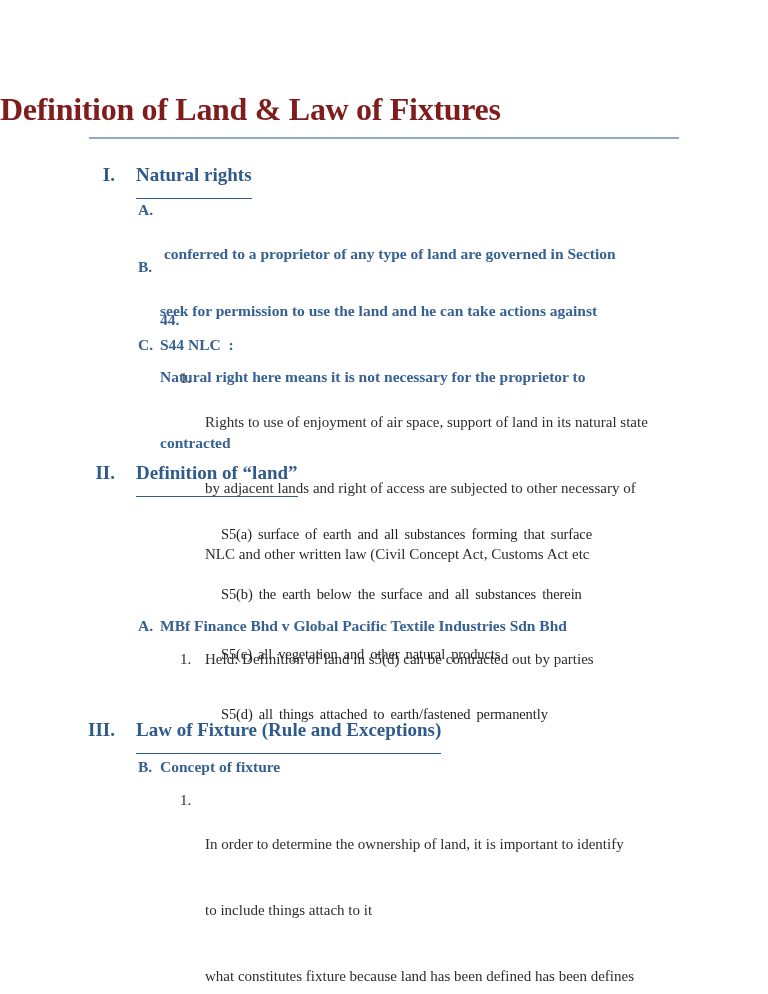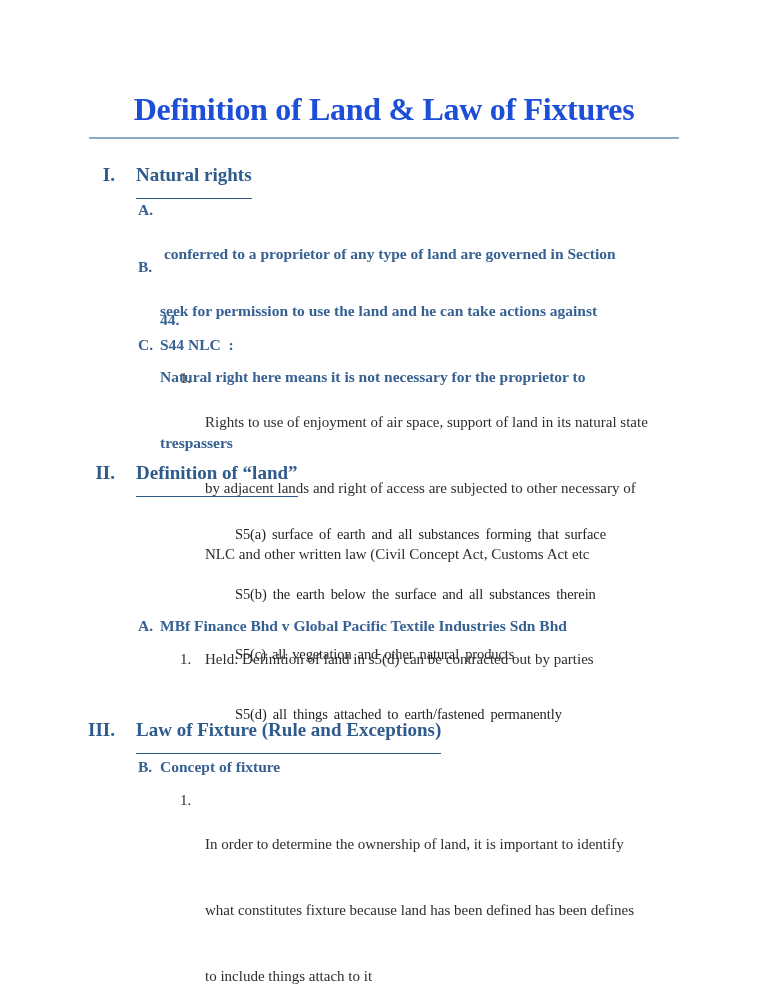--- a/index.html
+++ b/index.html
@@ -9,26 +9,25 @@
     height: 994px;
     background: #ffffff;
     overflow: hidden;
     font-family: "Liberation Serif", "DejaVu Serif", serif;
   }
   .doc-title {
     position: absolute;
     top: 90px;
     left: 0;
     width: 768px;
-    text-align: center;
     font-size: 32px;
     line-height: 38px;
     font-weight: bold;
     letter-spacing: -0.3px;
-    color: #1d4ed8;
+    color: #7f1d1d;
     white-space: pre;
   }
   .title-rule {
     position: absolute;
     top: 137px;
     left: 89px;
     width: 590px;
     height: 2px;
     background: #8FA9C9;
   }
@@ -64,21 +63,21 @@
     left: 180px;
     display: flex;
     font-size: 15px;
     line-height: 22px;
     color: #2D2D2D;
     white-space: pre;
   }
   .num-item .nmark { width: 25px; flex: none; }
   .s5-block {
     position: absolute;
-    left: 235px;
+    left: 221px;
     font-size: 14.5px;
     line-height: 20px;
     color: #1F1F1F;
     word-spacing: 2.5px;
     letter-spacing: -0.1px;
     white-space: pre;
   }
   .line { white-space: pre; }
 </style>
 </head>
@@ -100,21 +99,21 @@
       <div class="line"> conferred to a proprietor of any type of land are governed in Section</div>
       <div class="line">44.</div>
     </div>
   </div>
 
   <div class="abc" style="top:256px;">
     <div class="amark">B.</div>
     <div>
       <div class="line">seek for permission to use the land and he can take actions against</div>
       <div class="line">Natural right here means it is not necessary for the proprietor to</div>
-      <div class="line">trespassers</div>
+      <div class="line">contracted</div>
     </div>
   </div>
 
   <div class="abc" style="top:334px;">
     <div class="amark">C.</div>
     <div>S44 NLC  :</div>
   </div>
 
   <div class="num-item" style="top:367px;">
     <div class="nmark">1.</div>
@@ -154,18 +153,18 @@
 
   <div class="abc" style="top:756px;">
     <div class="amark">B.</div>
     <div>Concept of fixture</div>
   </div>
 
   <div class="num-item" style="top:789px;">
     <div class="nmark">1.</div>
     <div>
       <div class="line">In order to determine the ownership of land, it is important to identify</div>
+      <div class="line">to include things attach to it</div>
       <div class="line">what constitutes fixture because land has been defined has been defines</div>
-      <div class="line">to include things attach to it</div>
     </div>
   </div>
 
 </div>
 
 </body></html>

